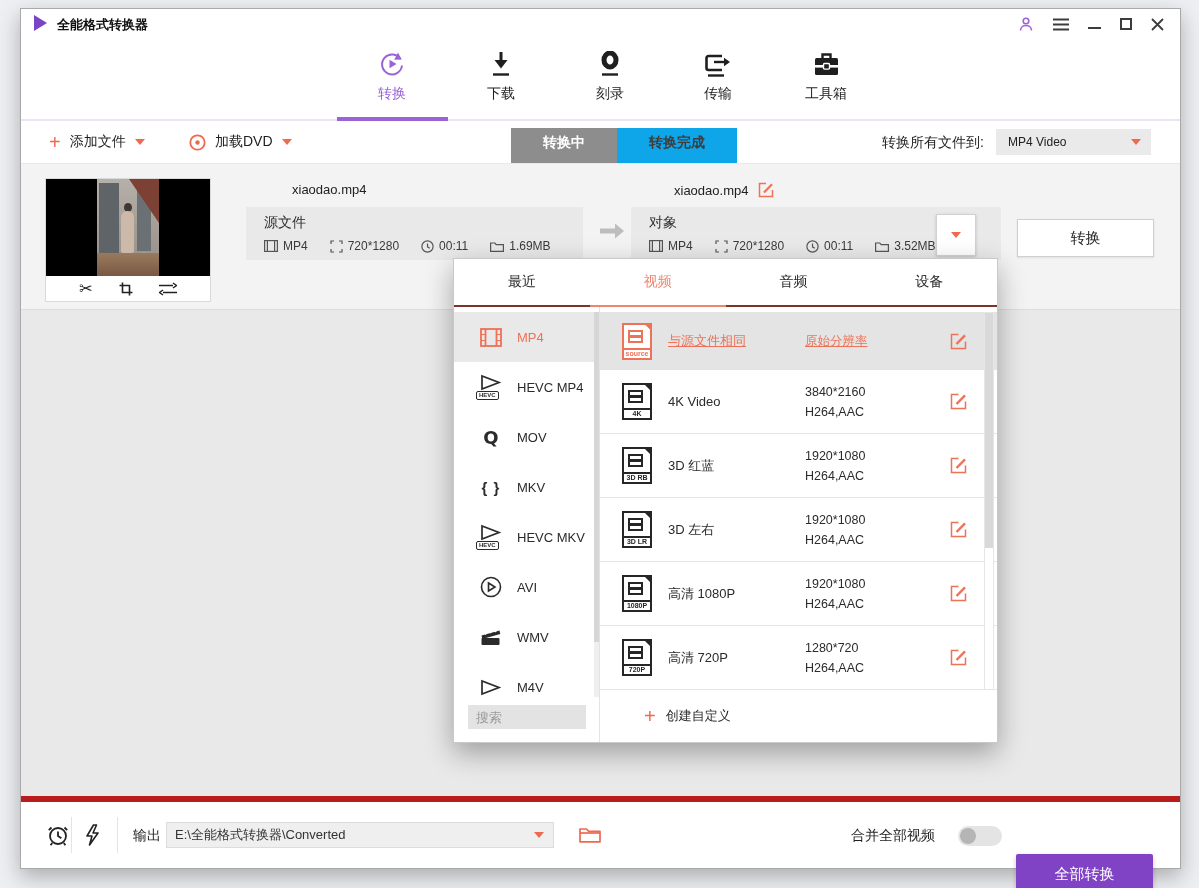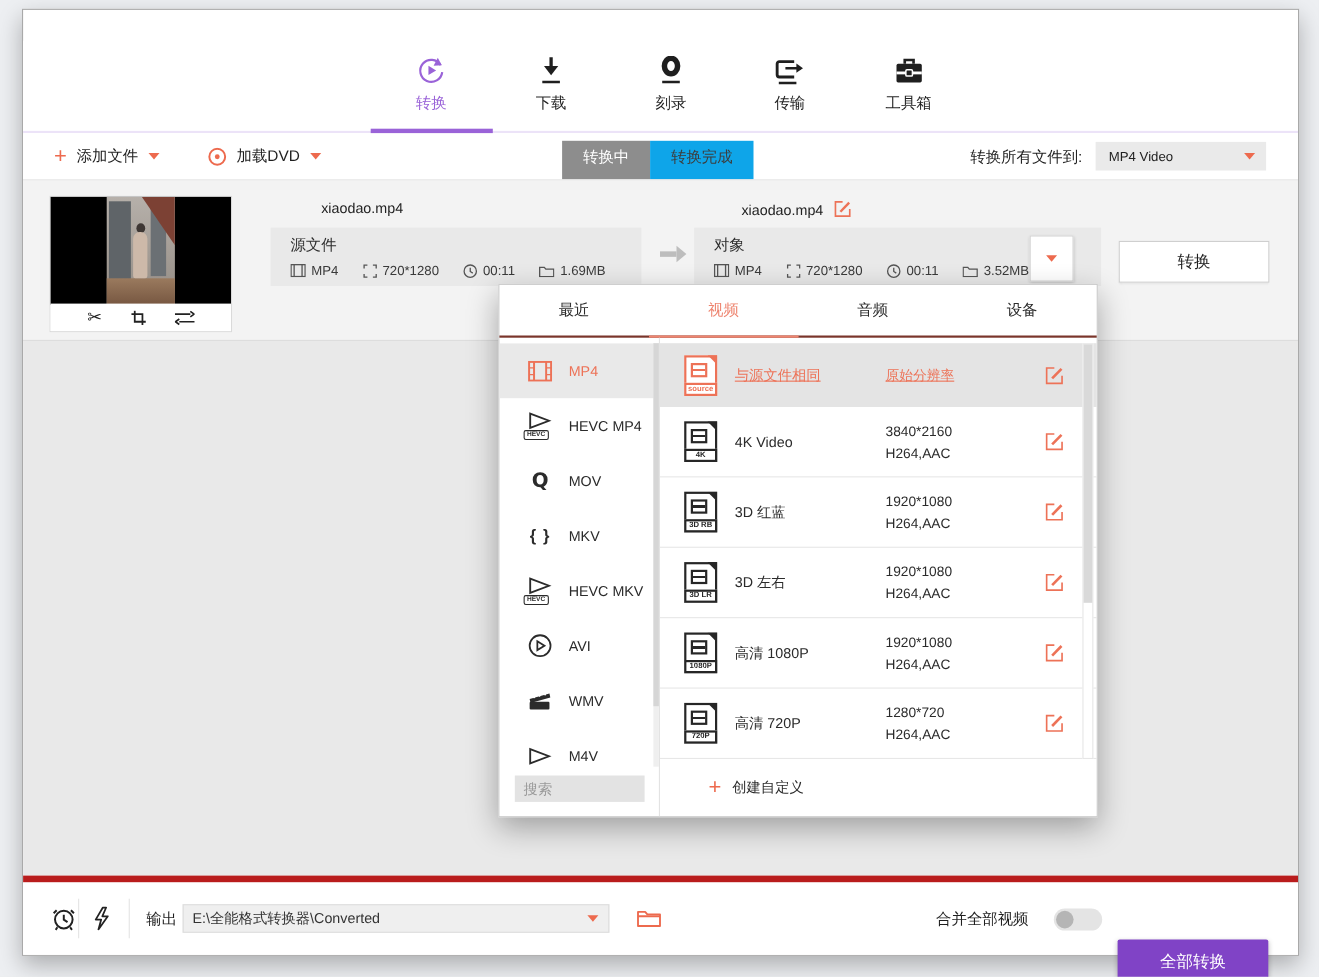--- a/index.html
+++ b/index.html
@@ -30,21 +30,21 @@
             color:#1f1f1f;font-size:14px;cursor:pointer;}
   .nav-item .nicon{height:28px;display:flex;align-items:flex-end;}
   .nav-item.active{color:#9a63d8;}
 
   
   .toolbar{position:absolute;left:0;top:112px;right:0;height:42px;background:#fff;}
   .tbg{position:absolute;top:0;height:42px;display:flex;align-items:center;gap:9px;font-size:14px;color:#1f1f1f;cursor:pointer;}
   .plus{color:#ed6a4e;font-size:20px;font-weight:400;line-height:18px;}
   .caret{width:0;height:0;border-left:5px solid transparent;border-right:5px solid transparent;border-top:6px solid #ed6a4e;}
   .ctabs{position:absolute;left:490px;top:7px;display:flex;}
-  .ctab{height:43px;line-height:29px;padding:0 19px;font-size:14px;cursor:pointer;}
+  .ctab{height:43px;line-height:29px;padding:0 32px;font-size:14px;cursor:pointer;font-weight:bold;}
   .ctab.on{background:#8d8d8d;color:#fff;}
   .ctab.off{background:#0ea5e9;color:#3d3d3d;}
   .cvt-label{position:absolute;right:196px;top:13px;font-size:14px;color:#1f1f1f;}
   .fmt-select{position:absolute;left:975px;top:8px;width:155px;height:26px;background:#eaeaea;cursor:pointer;}
   .fmt-select .val{position:absolute;left:12px;top:0;line-height:26px;font-size:12px;color:#222;}
   .fmt-select .caret{position:absolute;right:10px;top:10px;}
 
   
   .filerow{position:absolute;left:0;top:154px;right:0;height:146px;background:#f3f3f3;border-top:1px solid #e8e8e8;}
   .thumbcard{position:absolute;left:24px;top:14px;width:166px;height:124px;background:#fff;border:1px solid #dadada;box-sizing:border-box;}
@@ -137,20 +137,44 @@
   .rscroll .thumb{position:absolute;left:0;top:0;width:100%;height:235px;background:#d9d9d9;cursor:pointer;}
   .create-row{position:absolute;left:0;right:0;bottom:0;height:52px;display:flex;align-items:center;gap:10px;
               padding-left:44px;font-size:13px;color:#2b2b2b;cursor:pointer;}
   svg{display:block;}
 </style>
 </head>
 <body>
 
 <div class="win">
 
+  <div class="titlebar">
+    <span class="logo"></span>
+    <span class="apptitle">全能格式转换器</span>
+    <div class="winctrl">
+      <span>
+        <svg width="16" height="16" viewBox="0 0 16 16" fill="none" stroke="#9a63d8" stroke-width="1.6">
+          <circle cx="8" cy="5" r="2.8"></circle>
+            <path d="M2.5 14.5 c0-3.2 2.5-5 5.5-5 s5.5 1.8 5.5 5"></path>
+        </svg>
+      </span>
+      <span>
+        <svg width="16" height="13" viewBox="0 0 16 13" stroke="#3c3c3c" stroke-width="2">
+          <path d="M0 1.5 h16 M0 6.5 h16 M0 11.5 h16"></path>
+        </svg>
+      </span>
+      <span class="wc-min"></span>
+      <span class="wc-max"></span>
+      <span>
+        <svg width="13" height="13" viewBox="0 0 13 13" stroke="#3c3c3c" stroke-width="1.8">
+          <path d="M1 1 L12 12 M12 1 L1 12"></path>
+        </svg>
+      </span>
+    </div>
+  </div>
 
   <div class="nav">
     <div class="nav-item active" style="left:326px">
       <span class="nicon">
         <svg width="28" height="28" viewBox="0 0 28 28" fill="none" stroke="currentColor" stroke-width="2">
           <path d="M22.6 9.2 A10 10 0 1 0 24 15.5"></path>
           <path d="M20 2.5 l3.6 6.9 -7.4 .4 z" fill="currentColor" stroke="none"></path>
           <path d="M11.5 9.8 l7 4.2 -7 4.2 z" fill="currentColor" stroke="none"></path>
         </svg>
       </span>

